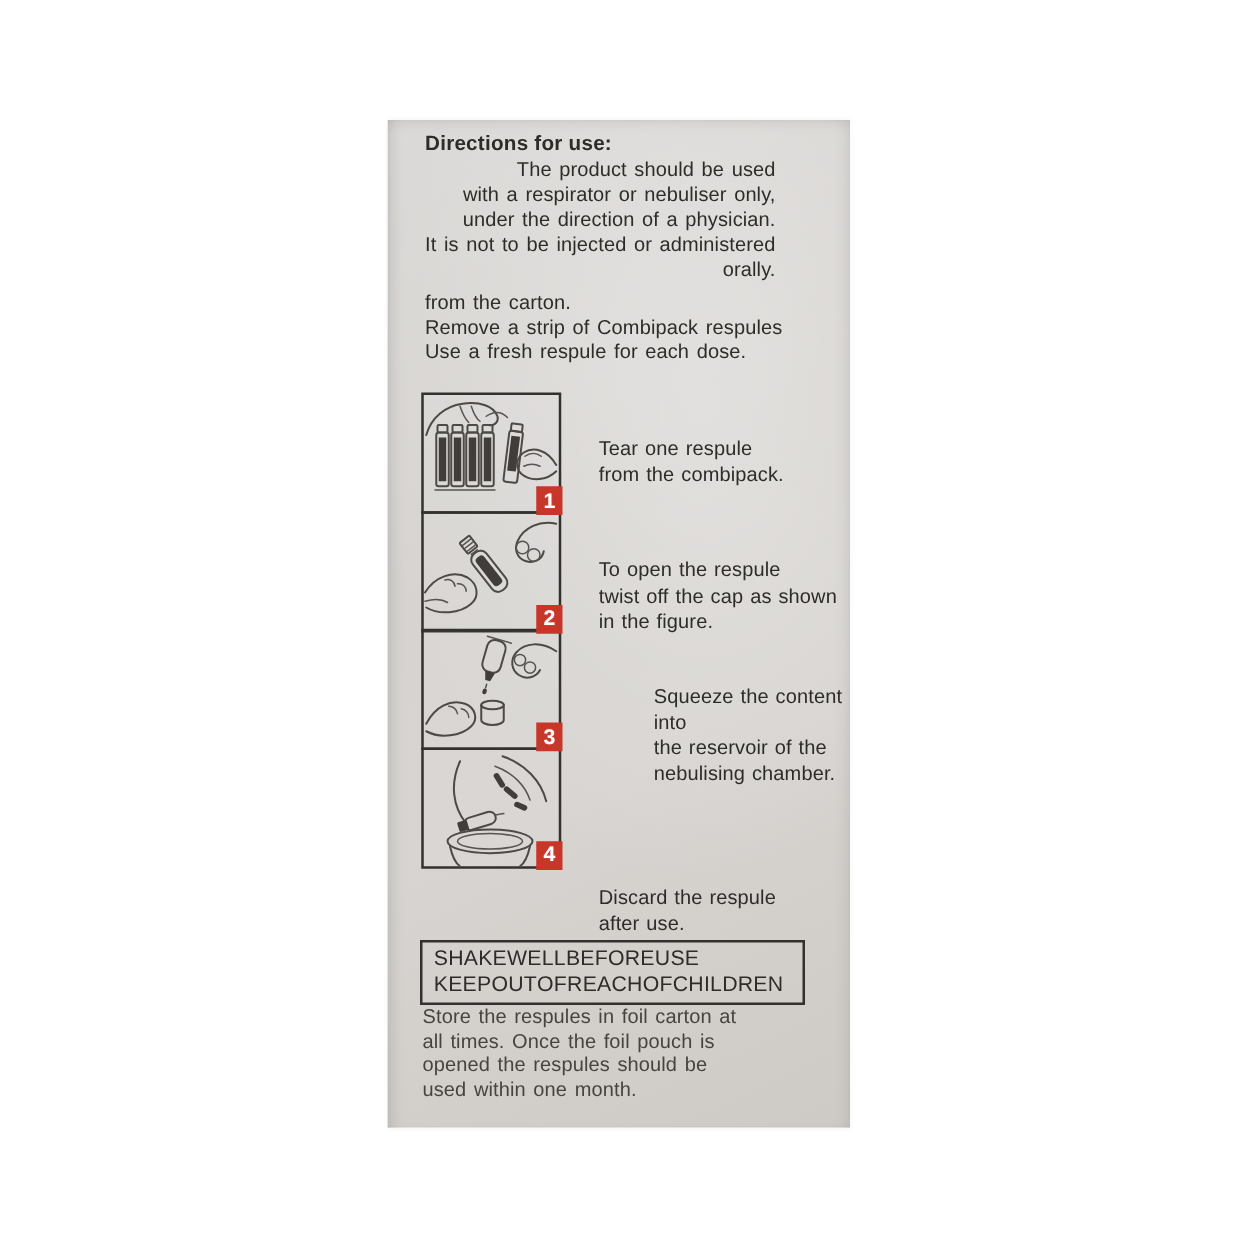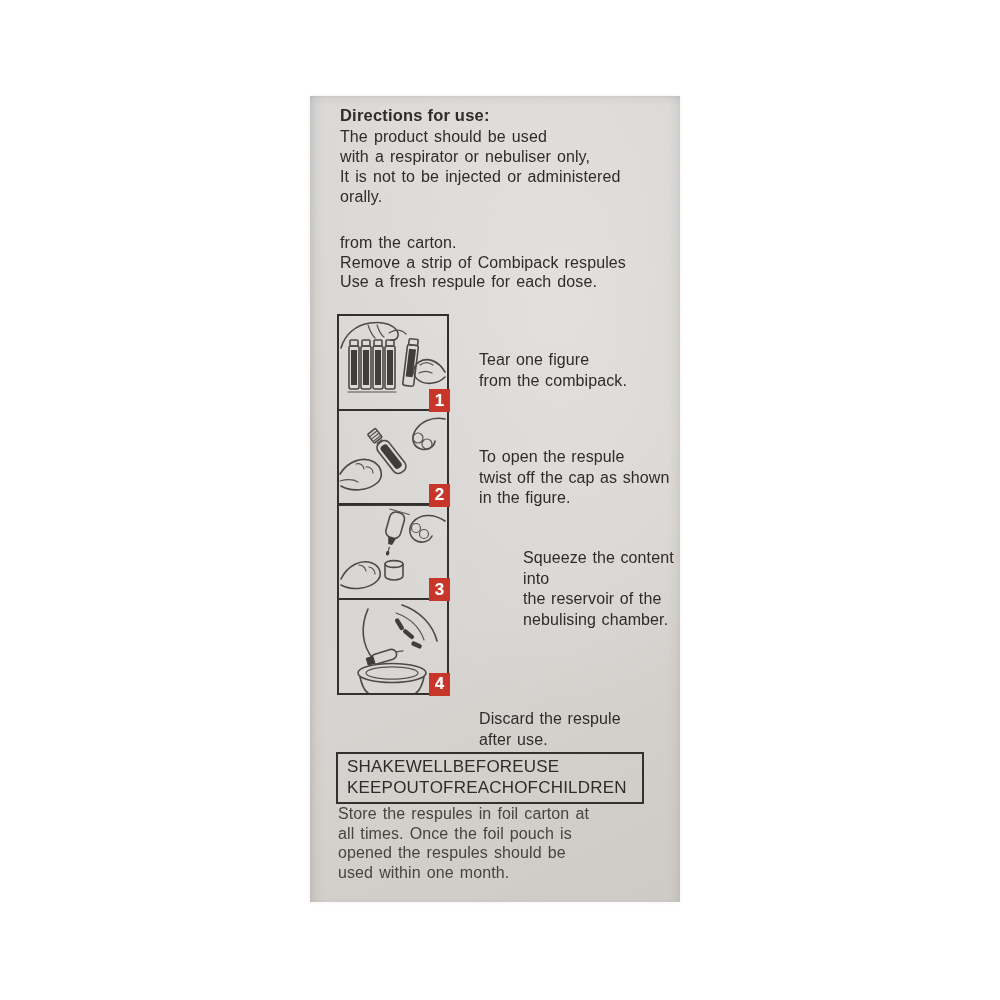--- a/index.html
+++ b/index.html
@@ -28,21 +28,21 @@
       0 0 5px rgba(0,0,0,0.06);
     color: #2e2c29;
   }
 
   .title {
     position: absolute; left: 30px; top: 10px;
     font-size: 16.5px; font-weight: bold; letter-spacing: 0.2px;
   }
   .intro {
     position: absolute; left: 30px; top: 31px;
-    font-size: 16px; line-height: 20px; letter-spacing: 0.1px; word-spacing: 1.5px;
+    font-size: 16px; line-height: 20px; letter-spacing: 0.1px; word-spacing: 1.5px; text-align: right;
   }
   .para2 {
     position: absolute; left: 30px; top: 137px;
     font-size: 16px; line-height: 19.5px; letter-spacing: 0.1px; word-spacing: 1.5px;
   }
 
   
   .steps { position: absolute; left: 27px; top: 218px; width: 118px; }
   .step-box {
     position: relative;
@@ -103,20 +103,21 @@
 <body>
 
 <div class="stage">
   <div class="label">
 
     <div class="title">Directions for use:</div>
 
     <div class="intro">
       <span class="line">The product should be used</span>
       <span class="line">with a respirator or nebuliser only,</span>
+      <span class="line">under the direction of a physician.</span>
       <span class="line">It is not to be injected or administered</span>
       <span class="line">orally.</span>
     </div>
 
     <div class="para2">
       <span class="line">from the carton.</span>
       <span class="line">Remove a strip of Combipack respules</span>
       <span class="line">Use a fresh respule for each dose.</span>
     </div>
 
@@ -228,21 +229,21 @@
           <ellipse class="ink-thin" cx="53" cy="73" rx="26" ry="6.2"></ellipse>
           <path class="ink" d="M21,77 C23,86 26,91 29,93"></path>
           <path class="ink" d="M85,77 C83,86 80,91 77,93"></path>
         </svg>
         <div class="badge">4</div>
       </div>
 
     </div>
 
     <div class="caption cap1">
-      <span class="line">Tear one figure</span>
+      <span class="line">Tear one respule</span>
       <span class="line">from the combipack.</span>
     </div>
 
     <div class="caption cap2">
       <span class="line">To open the respule</span>
       <span class="line">twist off the cap as shown</span>
       <span class="line">in the figure.</span>
     </div>
 
     <div class="caption cap3">

